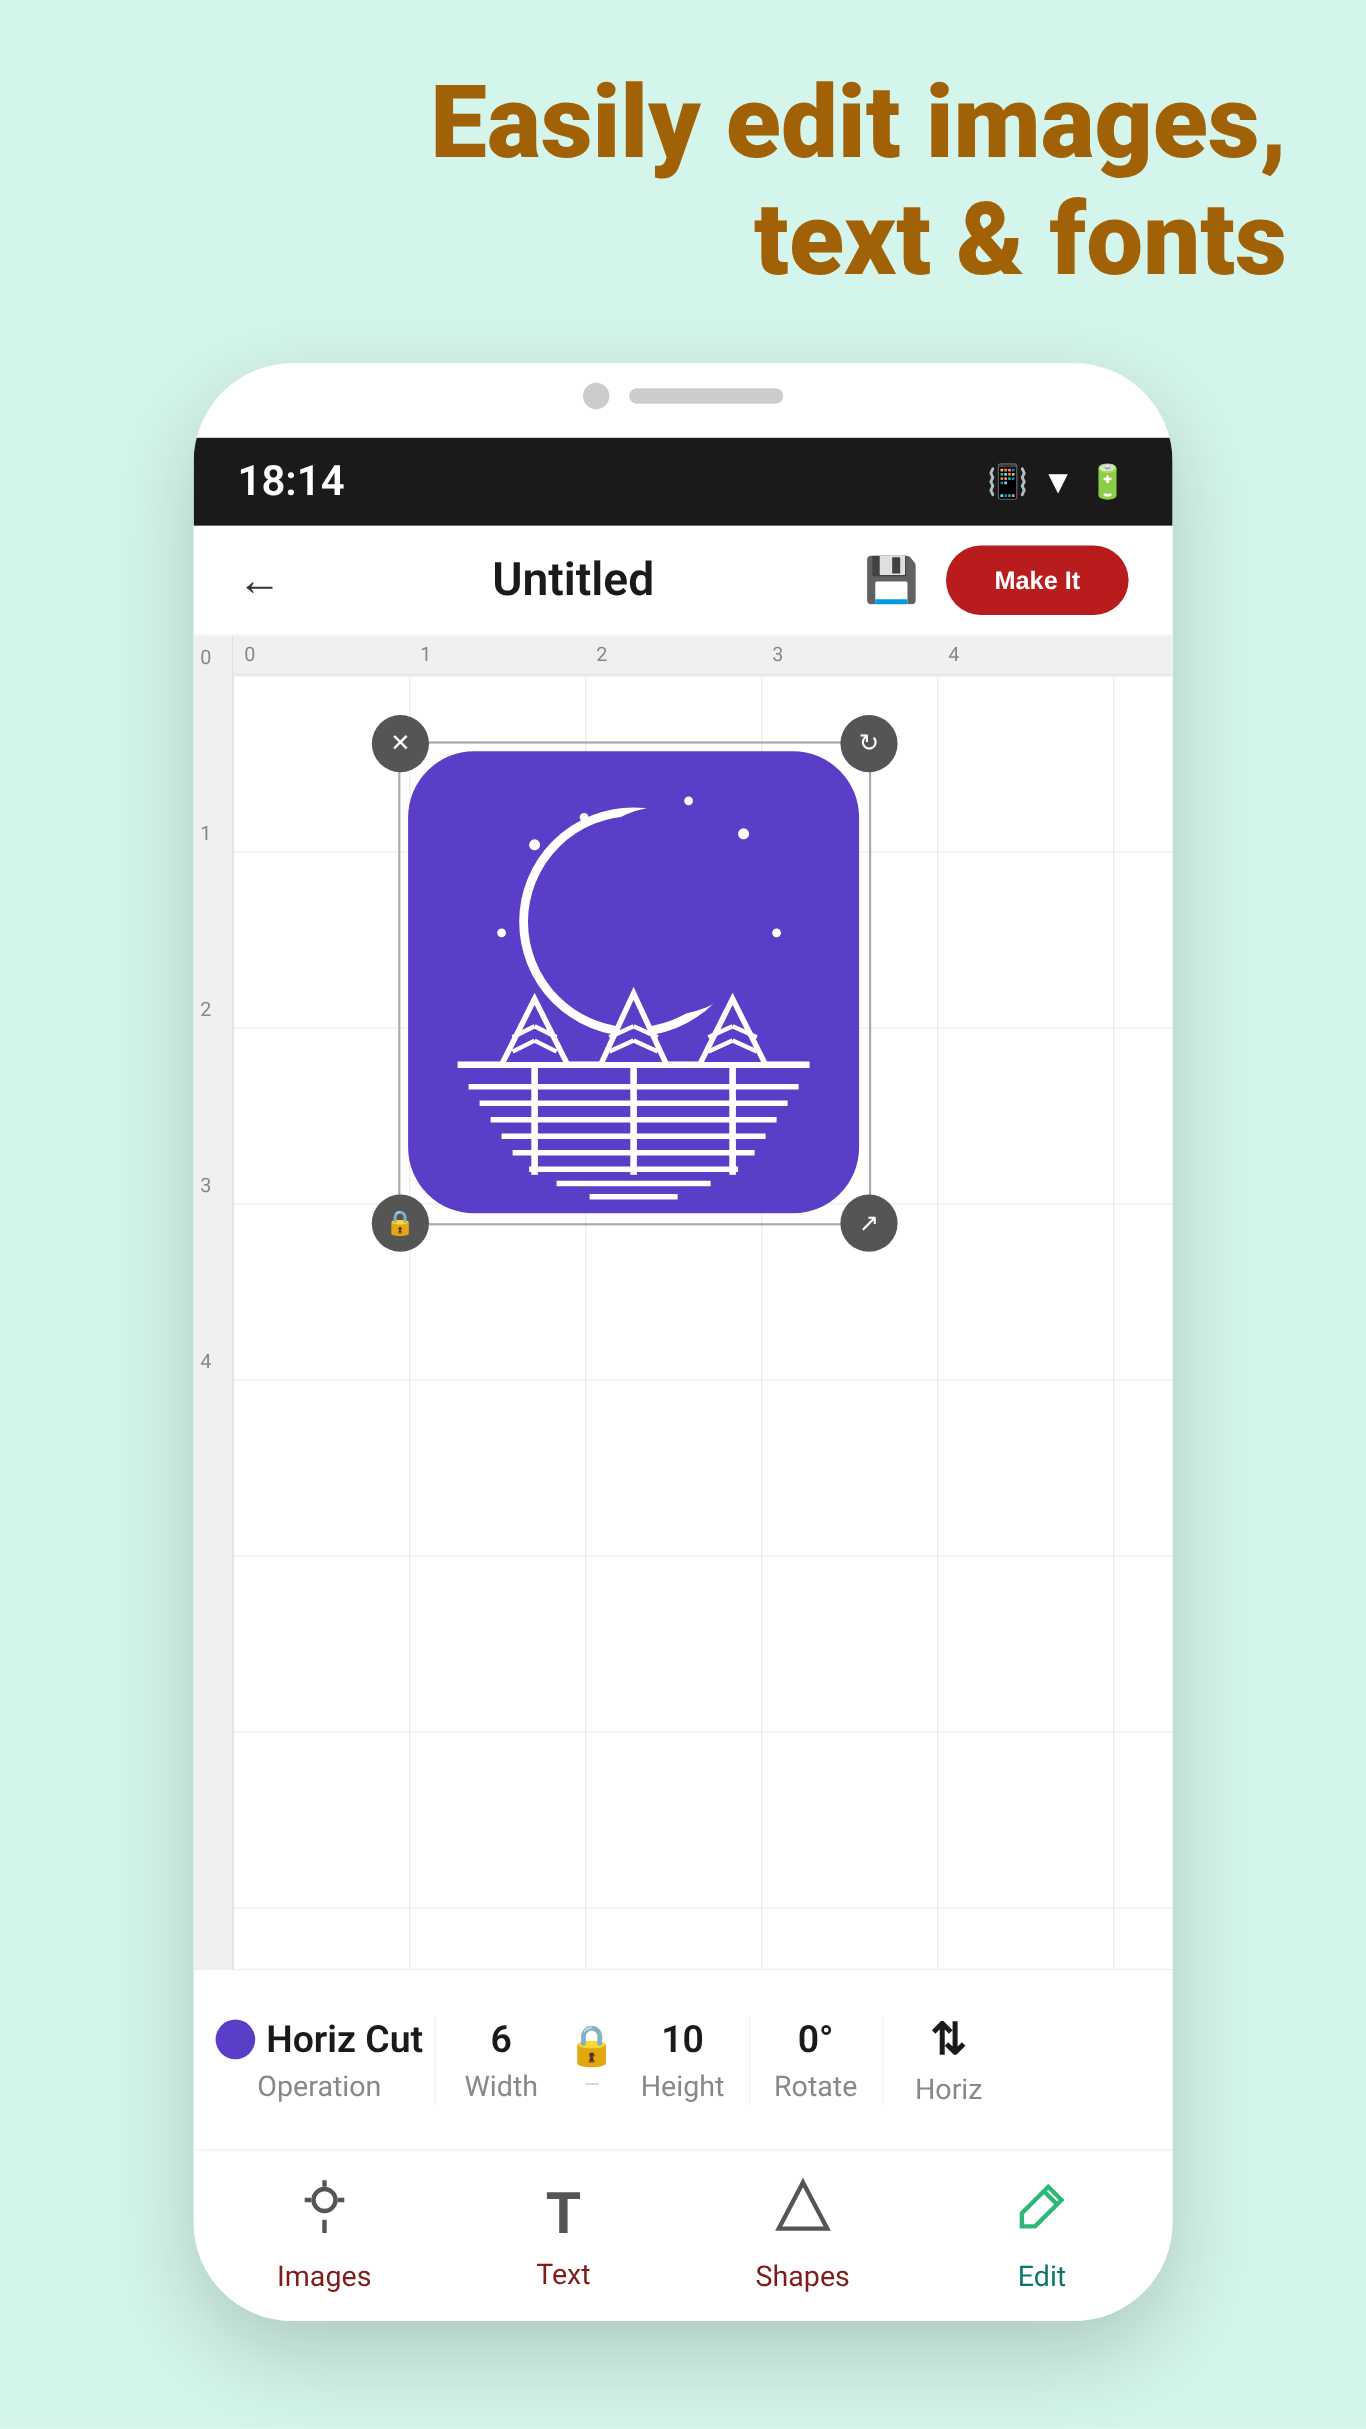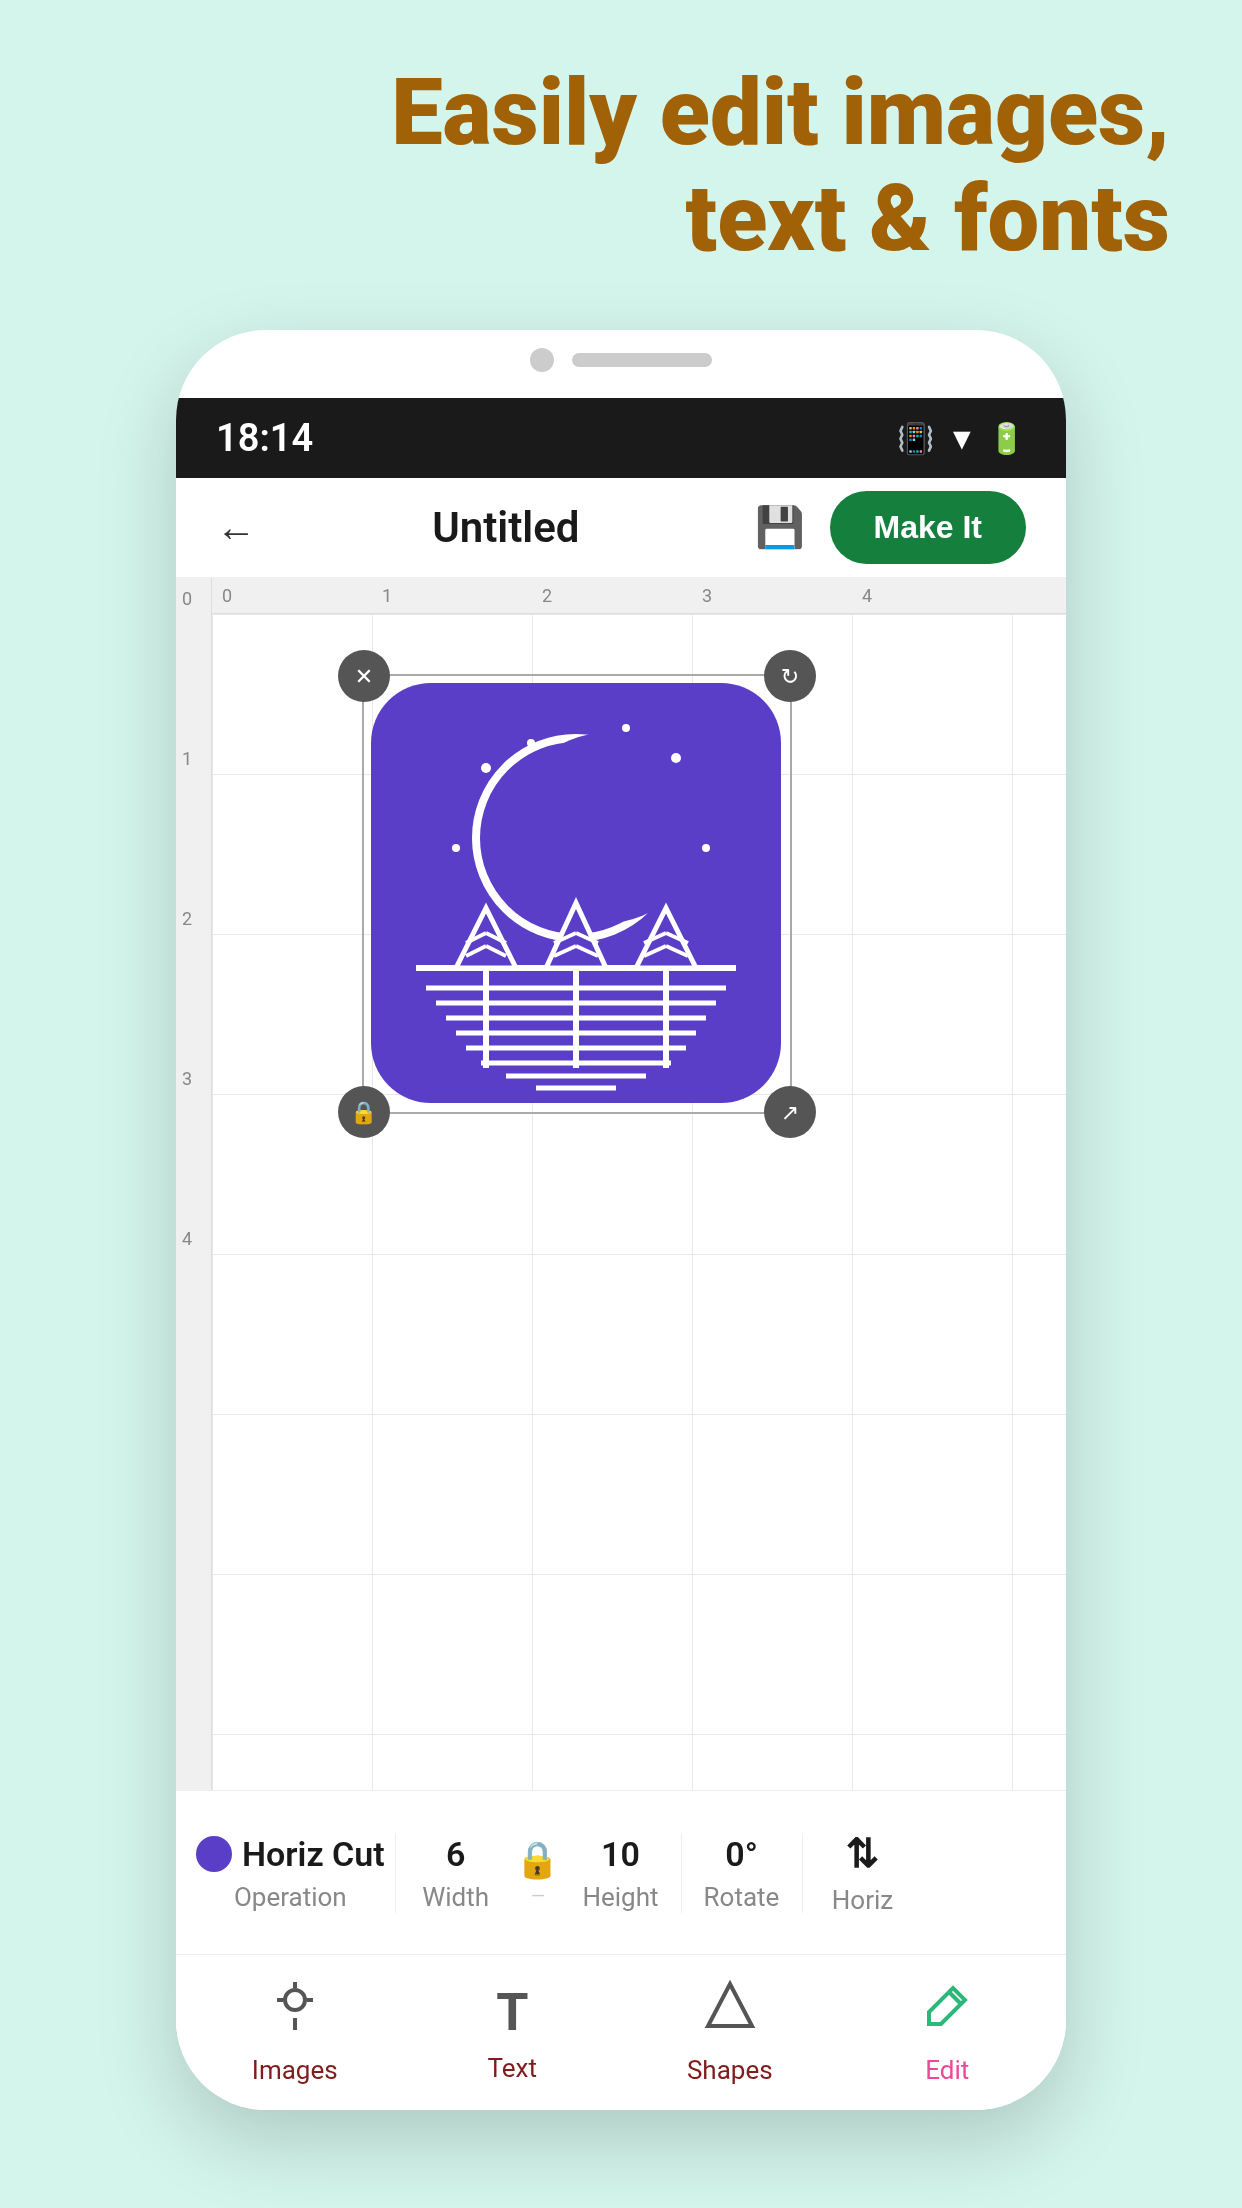--- a/index.html
+++ b/index.html
@@ -136,26 +136,26 @@
       align-items: center;
       gap: 24px;
     }
 
     .save-icon {
       font-size: 40px;
       color: #555;
     }
 
     .make-it-btn {
-      background: #15803d;
+      background: #b91c1c;
       color: white;
       border: none;
       border-radius: 50px;
       padding: 18px 44px;
-      font-size: 32px;
+      font-size: 23px;
       font-weight: 700;
       cursor: pointer;
     }
 
     
     .canvas-area {
       position: absolute;
       top: 248px;
       left: 0;
       right: 0;
@@ -342,21 +342,21 @@
     .nav-icon.active {
       color: #2db87a;
     }
 
     .nav-label {
       font-size: 26px;
       color: #7f1d1d;
     }
 
     .nav-label.active {
-      color: #ec4899;
+      color: #0f766e;
     }
   </style>
 </head>
 <body>
 
 <div class="header-text">
   <span>Easily edit images,</span><br>
   <span>text &amp; fonts</span>
 </div>
 

